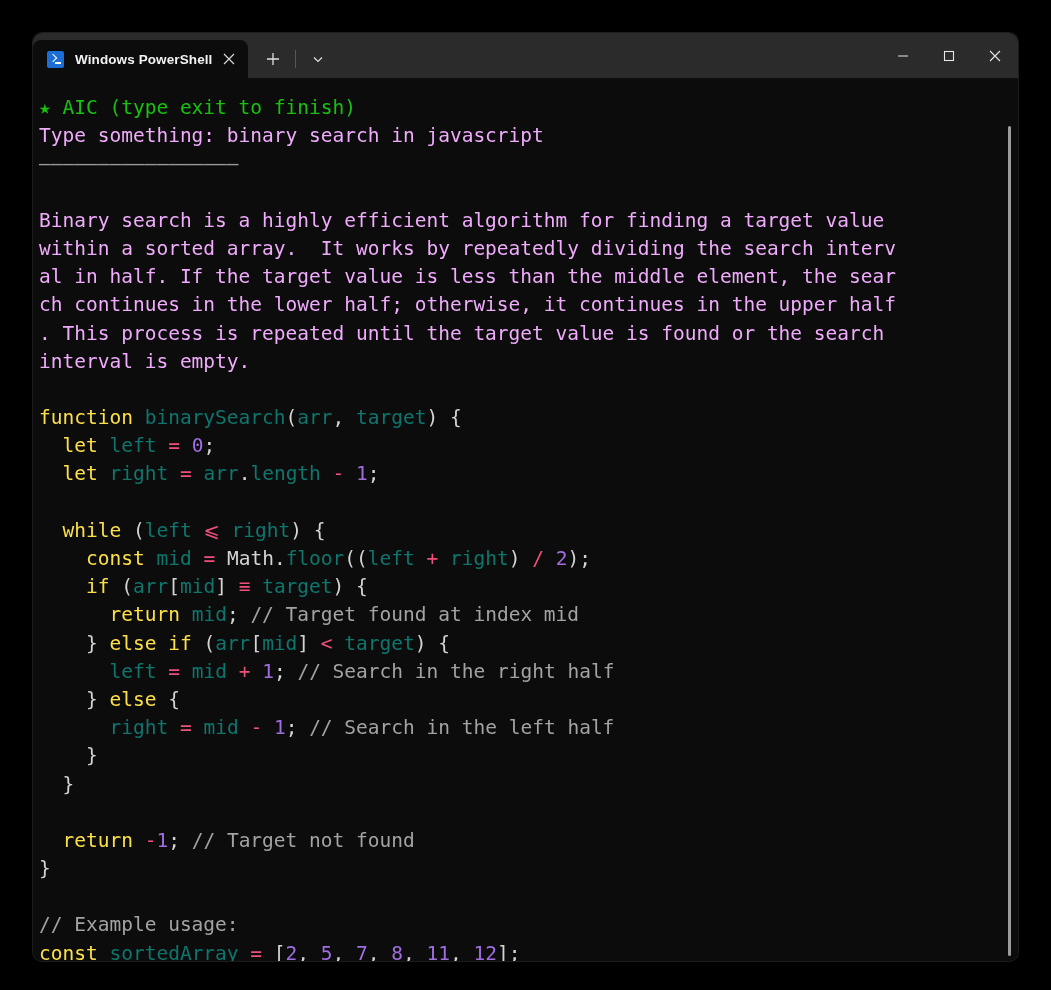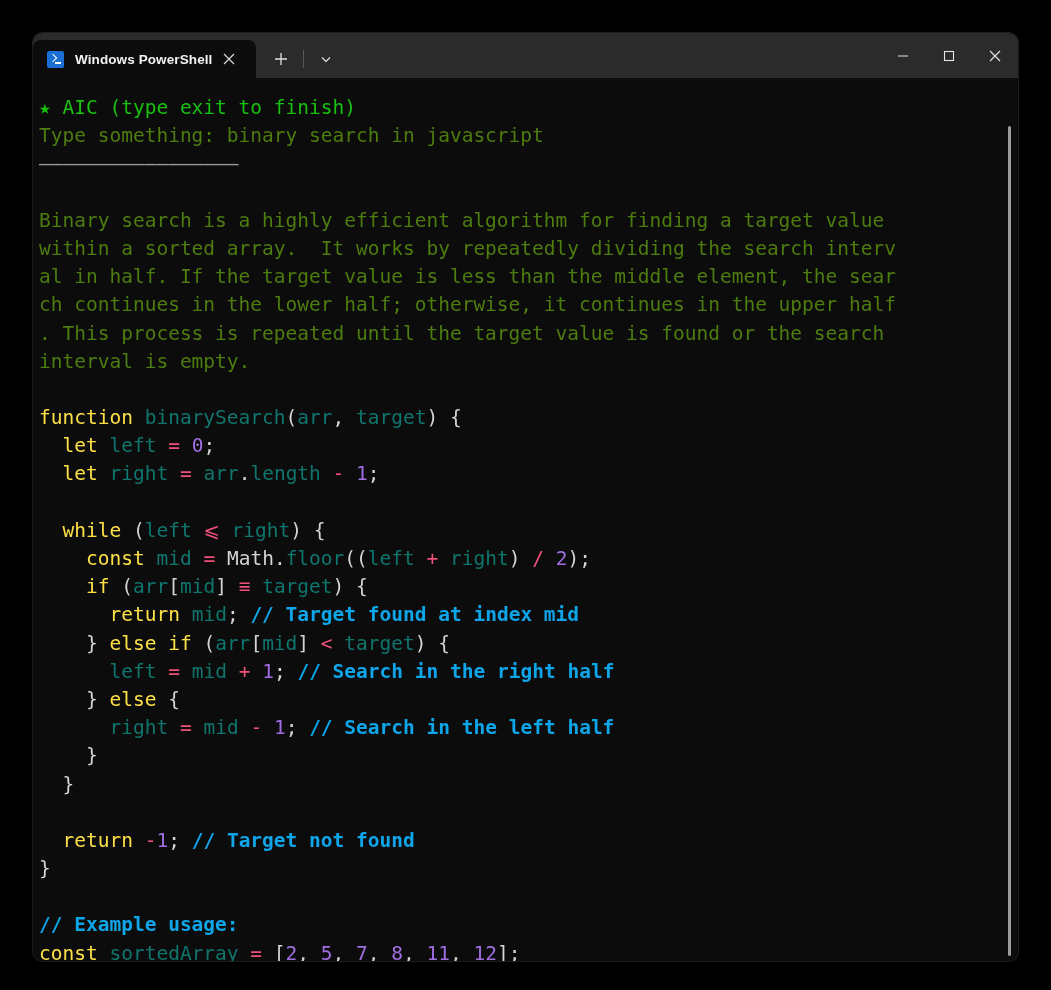--- a/index.html
+++ b/index.html
@@ -42,21 +42,21 @@
     align-items: flex-end;
     height: 45px;
     flex: 0 0 auto;
   }
   .tab {
     position: relative;
     display: flex;
     align-items: center;
     height: 38px;
     min-width: 206px;
-    padding: 0 8px 0 14px;
+    padding: 0 0 0 14px;
     background: #0c0c0c;
     border-top-left-radius: 8px;
     border-top-right-radius: 8px;
     box-sizing: border-box;
     cursor: default;
   }
   .tab-icon {
     width: 17px;
     height: 17px;
     background: #1b6fd4;
@@ -155,27 +155,27 @@
     font-size: 19.5px;
     line-height: 28.2px;
     white-space: pre;
     letter-spacing: 0px;
     margin-top: 12px;
   }
   .line { height: 28.2px; }
 
   
   .c-green   { color: #19c011; }
-  .c-white   { color: #4d7c0f; }
+  .c-white   { color: #f0abfc; }
   .c-kw      { color: #fde047; }
   .c-ident   { color: #0f766e; }
   .c-op      { color: #f0507a; }
   .c-num     { color: #a06ee0; }
   .c-punct   { color: #d4d4d4; }
-  .c-comment { color: #0ea5e9; font-weight: bold; }
+  .c-comment { color: #a3a3a3; }
   .c-dim     { color: #9a9a9a; }
 
   
   #scrollbar-track {
     position: absolute;
     right: 5px;
     top: 0;
     width: 7px;
     height: 883px;
   }

